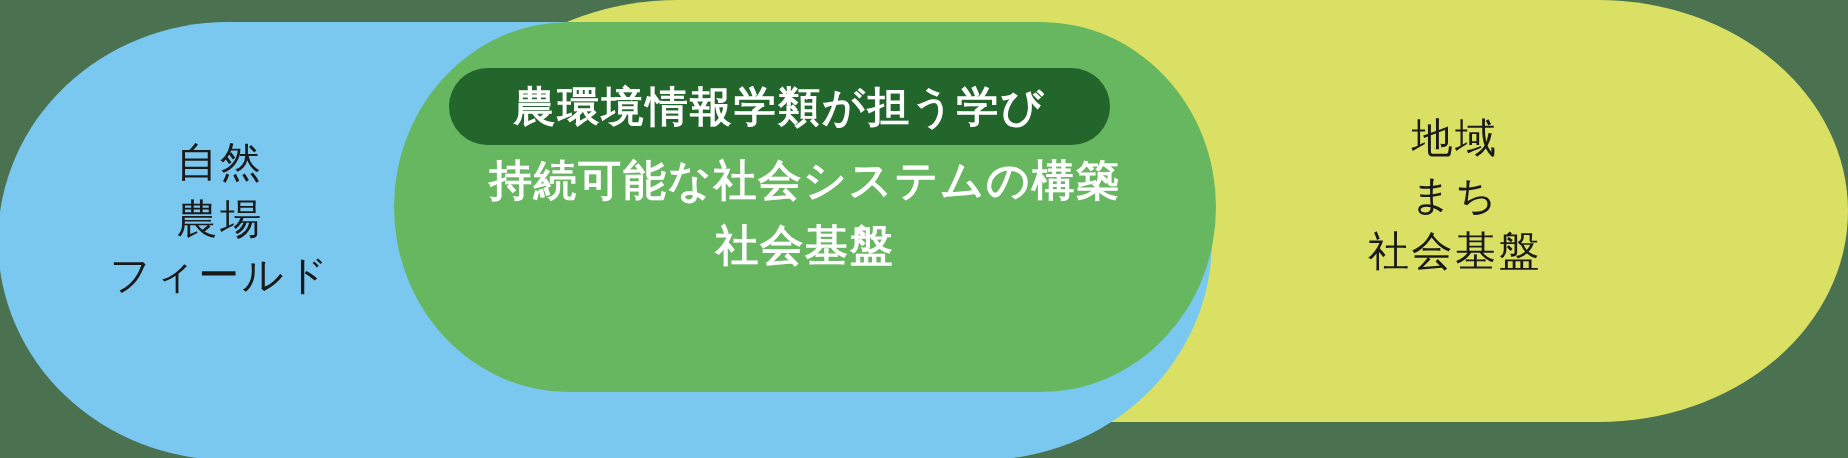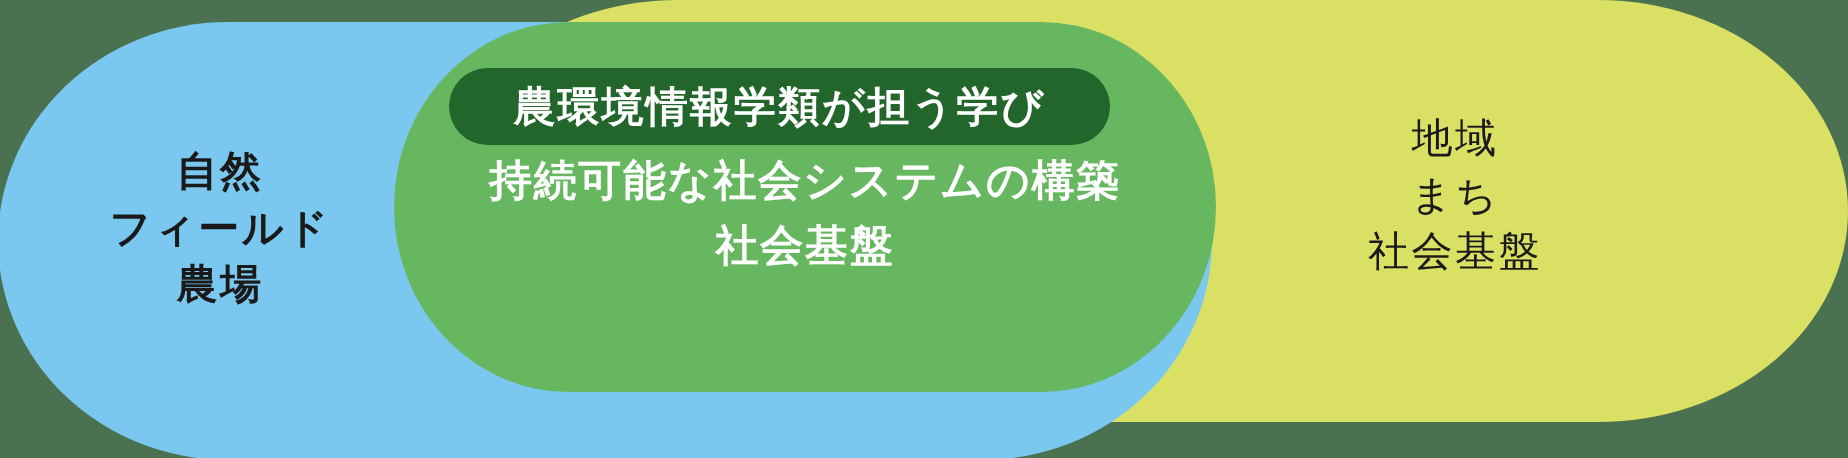--- a/index.html
+++ b/index.html
@@ -61,25 +61,25 @@
   .text-col {
     position: absolute;
     z-index: 6;
     text-align: center;
     line-height: 1.38;
     -webkit-font-smoothing: antialiased;
   }
 
   #left-text {
     left: 10px;
-    top: 143px;
+    top: 134px;
     width: 420px;
     color: #1a1a1a;
     font-size: 41px;
-    font-weight: 700;
+    font-weight: 400;
     letter-spacing: 0.06em;
     z-index: 6;
     text-align: center;
   }
 
   #right-text {
     left: 1245px;
     top: 110px;
     width: 420px;
     color: #1a1a1a;
@@ -141,22 +141,22 @@
   <div class="blob" id="blob-blue" style="background: rgb(122, 200, 239);"></div>
 
   <div class="blob" id="blob-green" style="background: rgb(102, 183, 95);"></div>
 
   <div id="title-pill" style="background: rgb(35, 102, 44);">
     <span id="title-pill-label" style="color: rgb(255, 255, 255);">農環境情報学類が担う学び</span>
   </div>
 
   <div class="text-col" id="left-text" style="color: rgb(26, 26, 26);">
     <span class="text-line">自然</span>
+    <span class="text-line">農場</span>
     <span class="text-line">フィールド</span>
-    <span class="text-line">農場</span>
   </div>
 
   <div class="text-col" id="center-text" style="color: rgb(255, 255, 255);">
     <span class="text-line">持続可能な社会システムの構築</span>
     <span class="text-line">社会基盤</span>
   </div>
 
   <div class="text-col" id="right-text" style="color: rgb(26, 26, 26);">
     <span class="text-line">地域</span>
     <span class="text-line">まち</span>

